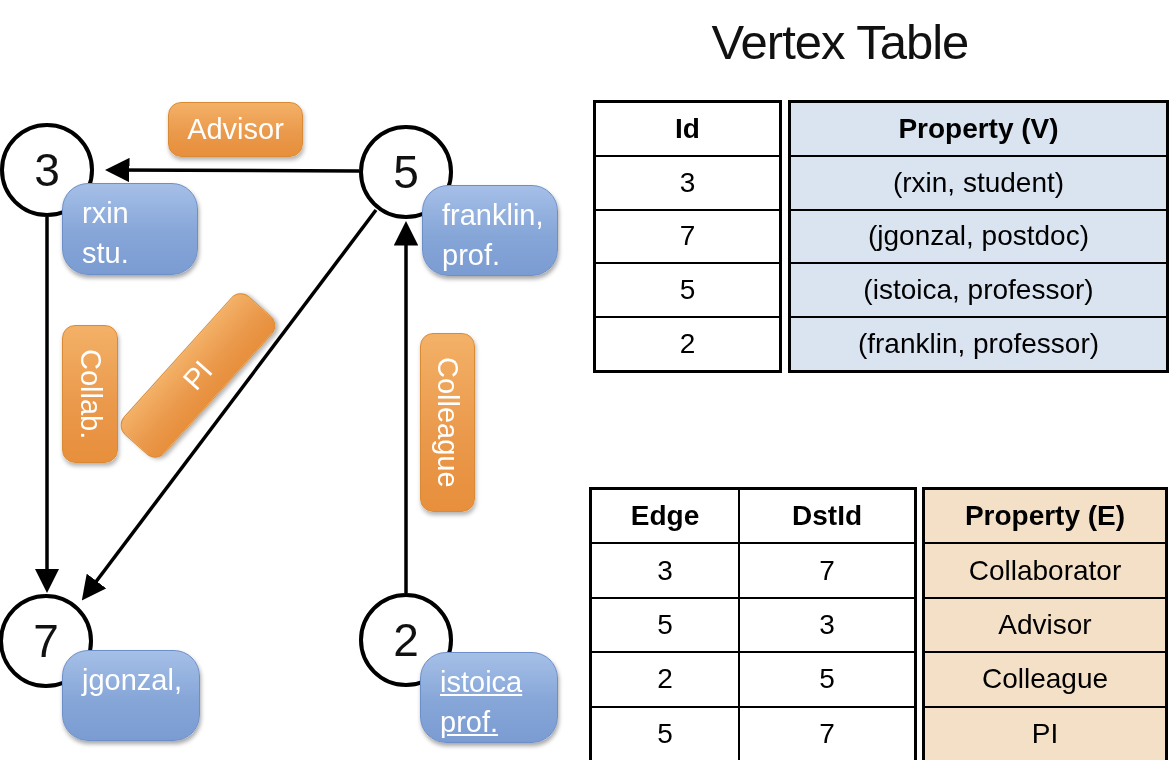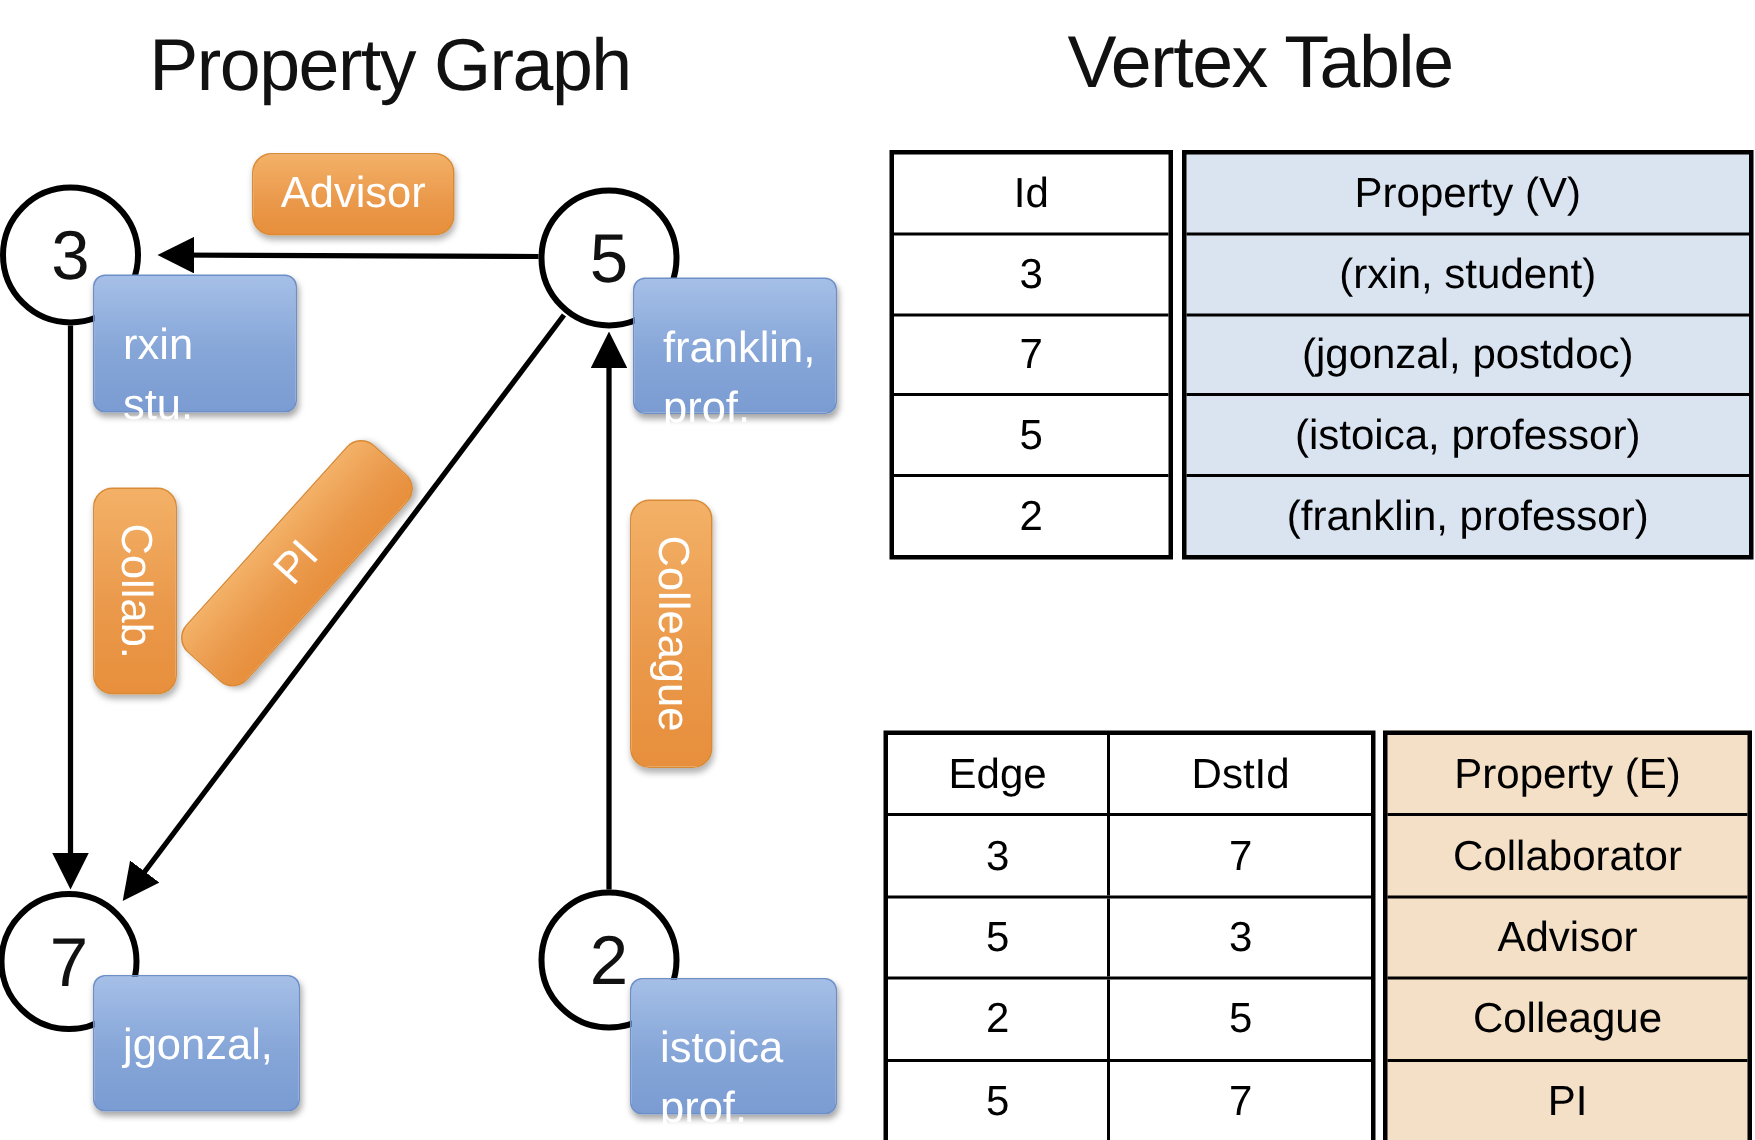--- a/index.html
+++ b/index.html
@@ -19,62 +19,61 @@
   #edges-svg { position:absolute; left:0; top:0; }
 
   .node { position:absolute; width:94px; height:94px; border:4px solid #000;
           border-radius:50%; background:#fff; display:flex; align-items:center;
           justify-content:center; font-size:46px; color:#111; }
   #node-3 { left:0px;   top:123px; }
   #node-5 { left:359px; top:125px; }
   #node-7 { left:-1px;  top:594px; }
   #node-2 { left:359px; top:593px; }
 
-  .vprop { position:absolute; border-radius:8px; color:#fff; font-size:29px;
-           line-height:1.38; padding:26px 0 0 19px;
+  .vprop { position:absolute; border-radius:26px; color:#fff; font-size:29px;
+           line-height:1.38; padding:9px 0 0 19px;
            background:linear-gradient(to bottom,#a5bfe7 0%,#86a6d8 55%,#7b9cd2 100%);
            border:1px solid #6d8fc8; box-shadow:1px 3px 4px rgba(0,0,0,.35); }
   #prop-rxin     { left:62px;  top:183px; width:136px; height:92px; }
   #prop-franklin { left:422px; top:185px; width:136px; height:91px; }
   #prop-jgonzal  { left:62px;  top:650px; width:138px; height:91px; }
-  #prop-istoica  { left:420px; top:652px; width:138px; height:91px; }
+  #prop-istoica  { left:420px; top:652px; width:138px; height:91px;text-decoration:underline; }
 
   .eprop { position:absolute; border-radius:13px; color:#fff; font-size:29px;
            display:flex; align-items:center; justify-content:center;
            background:linear-gradient(to bottom,#f3b167 0%,#ea984a 60%,#e78f3c 100%);
            border:1px solid #d98a34; box-shadow:1px 3px 4px rgba(0,0,0,.3); }
   #elabel-advisor   { left:168px; top:102px; width:135px; height:55px; }
   #elabel-collab    { left:62px;  top:325px; width:56px;  height:138px; }
   #elabel-colleague { left:420px; top:333px; width:55px;  height:179px; }
   #elabel-pi        { left:105px; top:348px; width:186px; height:55px;
                       transform:rotate(-48deg); }
   .vtext { writing-mode:vertical-rl; }
 
   
   .sheet { position:absolute; display:flex; flex-direction:column;
            border:3px solid #000; background:#fff; }
   .sheet .row { flex:1; display:flex; }
   .sheet .row + .row { border-top:2px solid #000; }
   .cell { flex:1; display:flex; align-items:center; justify-content:center;
           font-size:28px; color:#000; white-space:nowrap; }
-  .cell.hdr { font-weight:normal; }
+  .cell.hdr { font-weight:bold; }
   .twocol .cell.c0 { flex:0 0 46%; border-right:2px solid #000; }
   .twocol .cell.c1 { flex:1; }
 
   #vt-id    { left:593px; top:100px; width:189px; height:273px; }
   #vt-prop  { left:788px; top:100px; width:381px; height:273px; background:#dae4f1; }
   #et-src   { left:589px; top:487px; width:328px; height:276px; }
   #et-prop  { left:922px; top:487px; width:246px; height:276px; background:#f4dfc7; }
 </style>
 </head>
 <body>
 
 <div class="canvas">
 
-  <div class="big-title" id="pg-title">Property Graph</div>
 
   <div id="graph">
 
     <svg id="edges-svg" width="585" height="760" viewBox="0 0 585 760">
       <defs>
         <marker id="arrow" markerWidth="7" markerHeight="7" refX="5" refY="3.5" orient="auto">
           <path d="M0,0 L7,3.5 L0,7 Z" fill="#000"></path>
         </marker>
       </defs>
       <line x1="359" y1="171" x2="112" y2="170" stroke="#000" stroke-width="3.5" marker-end="url(#arrow)"></line>

